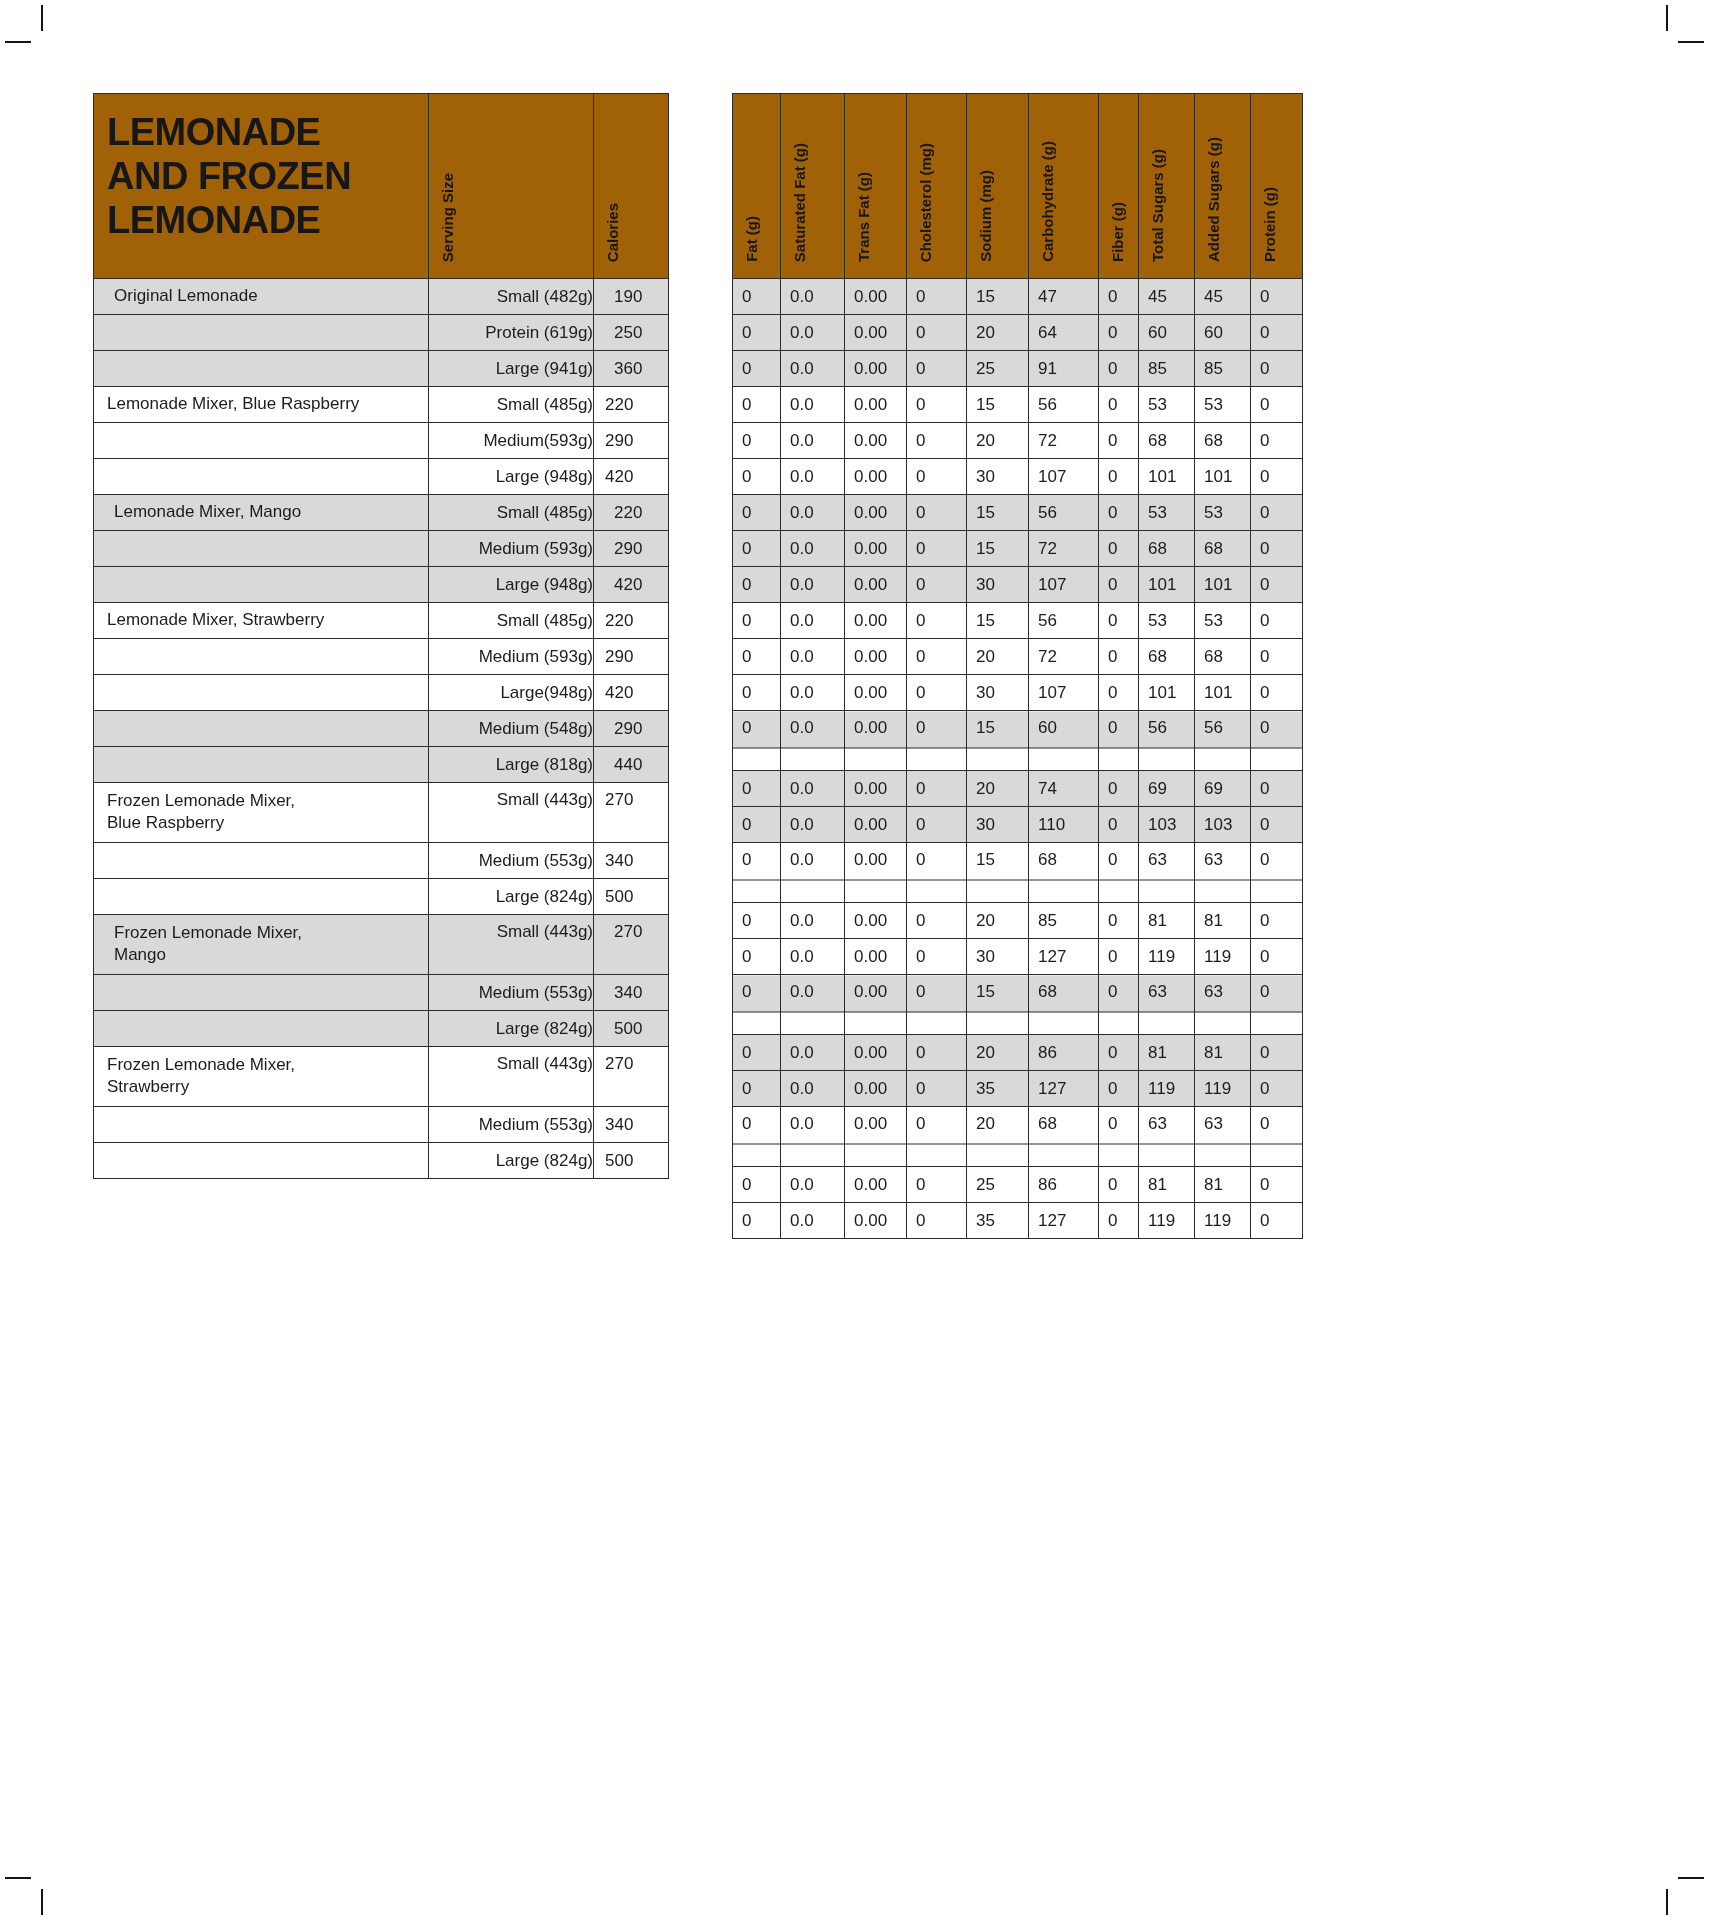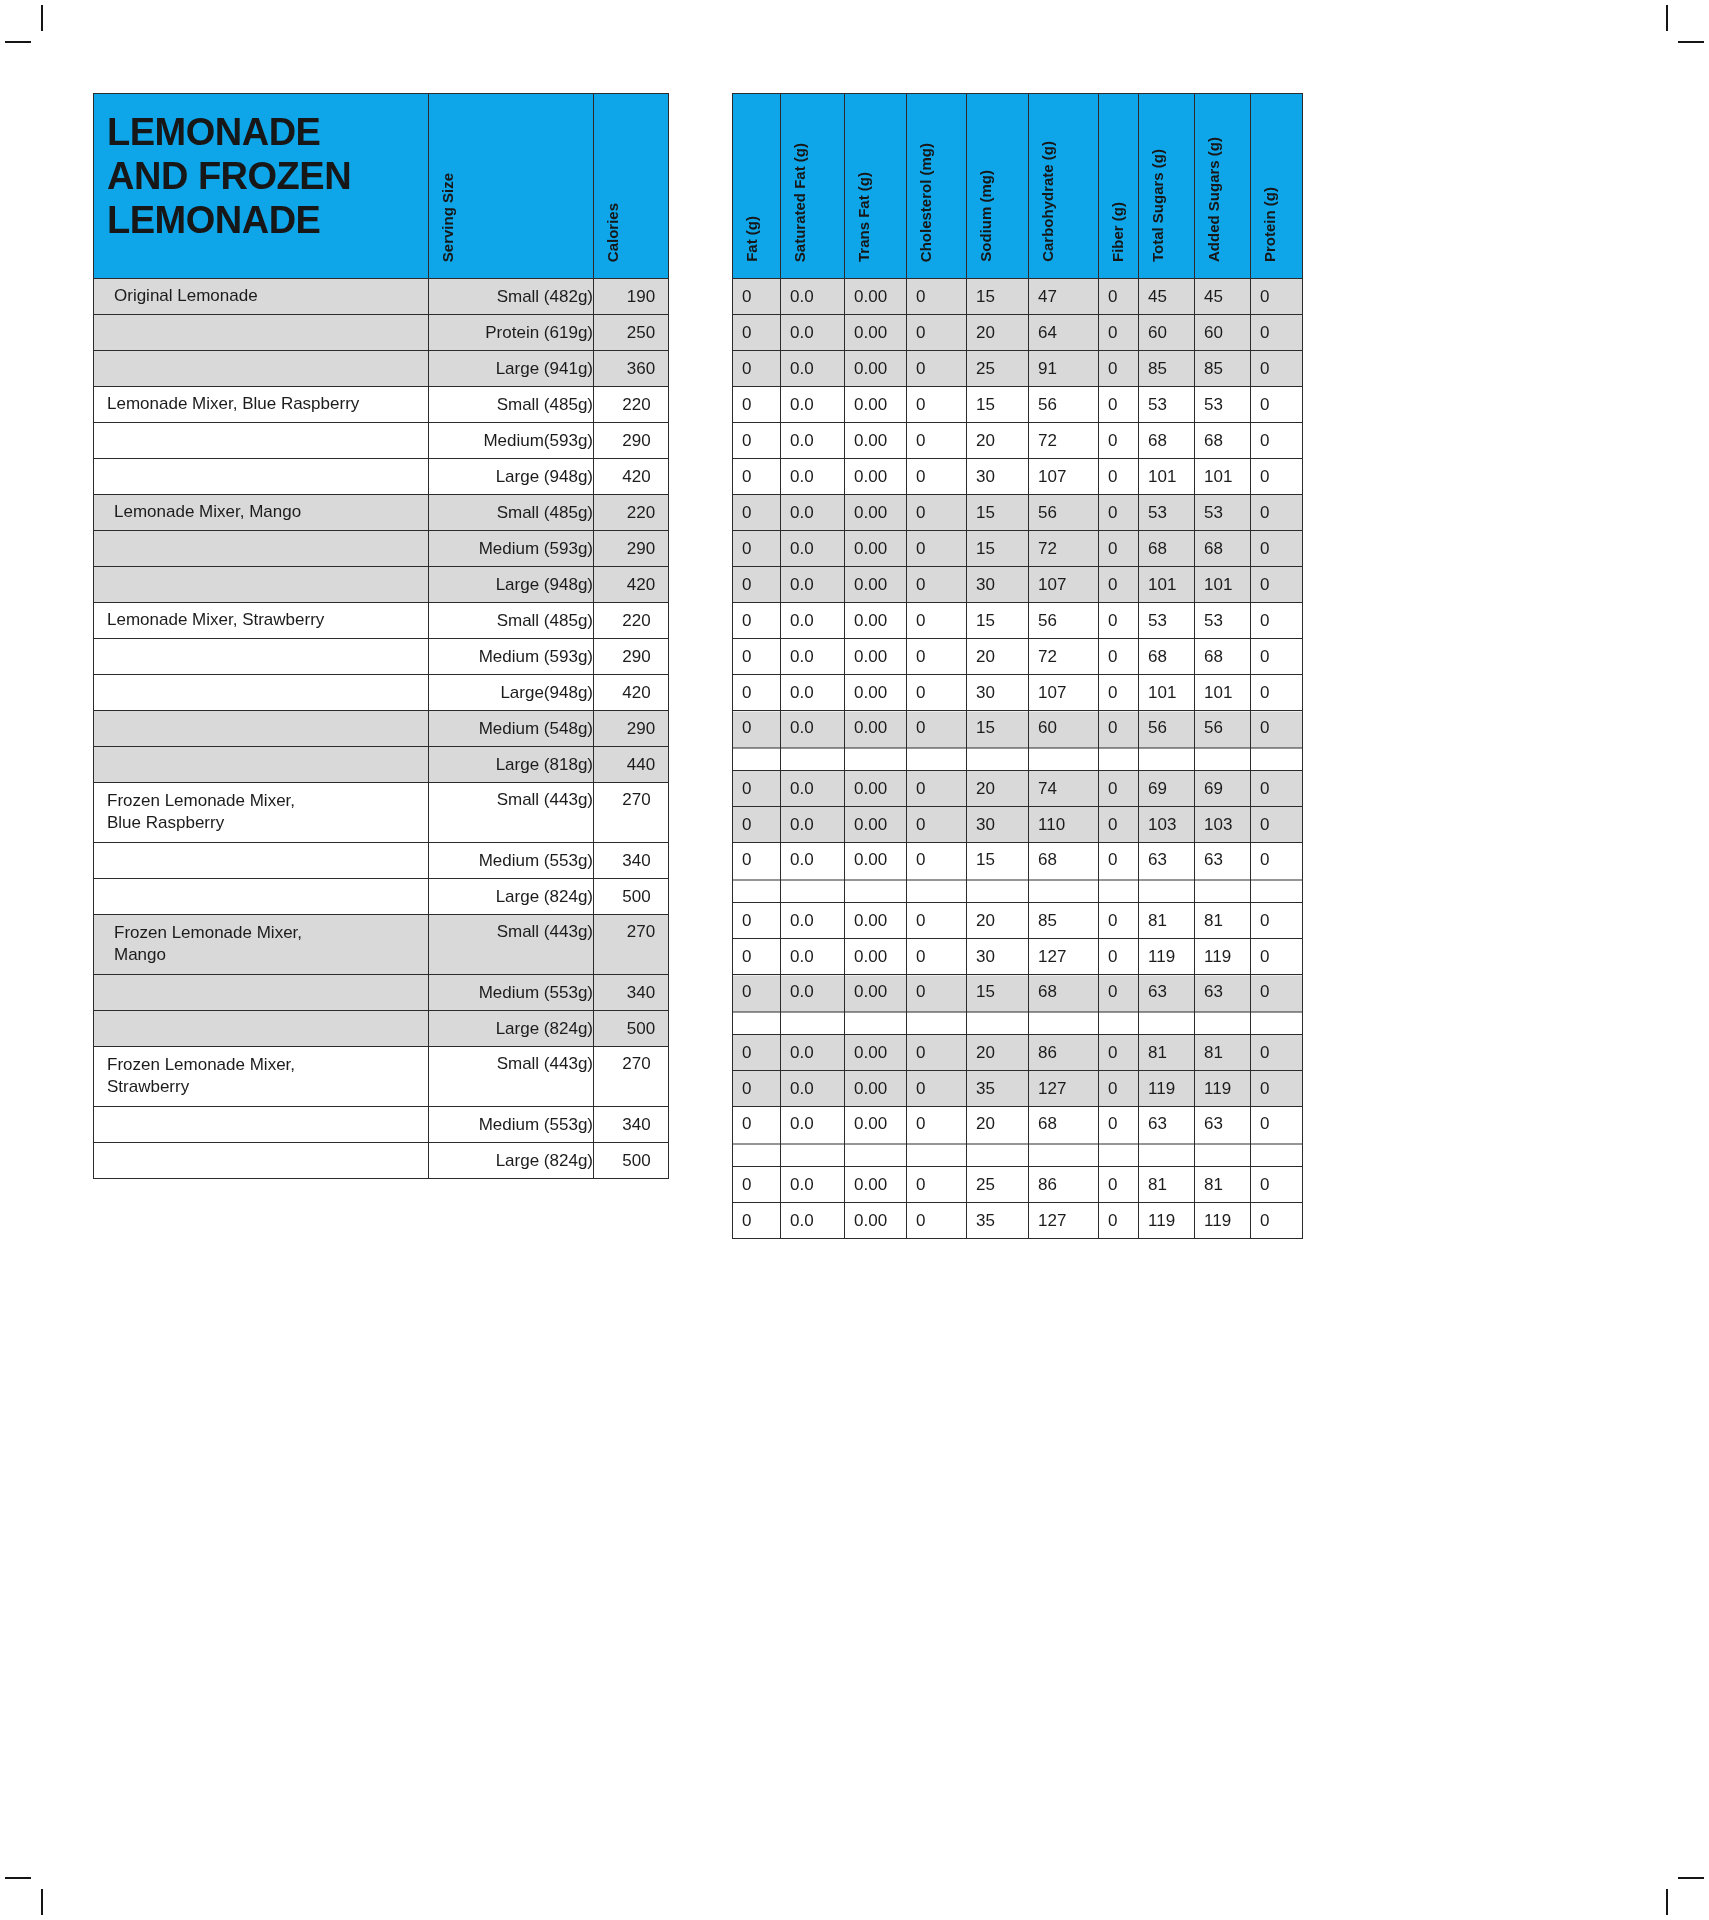--- a/index.html
+++ b/index.html
@@ -14,21 +14,21 @@
 
   table {
     border-collapse:collapse; table-layout:fixed; position:absolute; top:93px;
     background:#ffffff;
   }
   #left-table  { left:93px;  width:575px; }
   #right-table { left:732px; width:570px; }
   th, td { border:1px solid var(--border); }
 
   thead tr { height:185px; }
-  th { background:#0ea5e9; font-weight:bold; }
+  th { background:#a16207; font-weight:bold; }
 
   .title-cell { vertical-align:top; text-align:left; padding:16px 8px 0 13px; }
   .title {
     font-size:38px; font-weight:bold; letter-spacing:-0.5px;
     line-height:1.16; white-space:pre-line; color:#171717;
   }
 
   th.vh { vertical-align:bottom; text-align:left; padding:6px 0 12px 10px; }
   .vert {
     display:inline-block;
@@ -36,21 +36,21 @@
     font-size:15px; font-weight:bold; white-space:nowrap; color:#171717;
   }
 
   tbody tr { height:36px; }
   tbody tr.tall { height:60px; }
   tbody td { vertical-align:middle; font-size:17px; }
   tbody tr.tall td { vertical-align:top; padding-top:7px; }
 
   #left-table td.name    { padding-left:13px; white-space:pre-line; line-height:1.3; }
   #left-table td.serving { padding-left:10px;text-align:right; }
-  #left-table td.cal     { padding-left:11px;text-align:center; }
+  #left-table td.cal     { padding-left:11px; }
   #right-table td.val    { padding-left:9px; }
 
   
   #left-table  tr.shaded td { background:var(--shade);padding-left:20px; }
   #right-table tr.shaded td { background:var(--shade); }
   
   #right-table tr.tall td {
     background:linear-gradient(to bottom,#fff 0,#fff 36px,var(--border) 36px,var(--border) 37px,#fff 37px);
   }
   #right-table tr.tall.shaded td {

